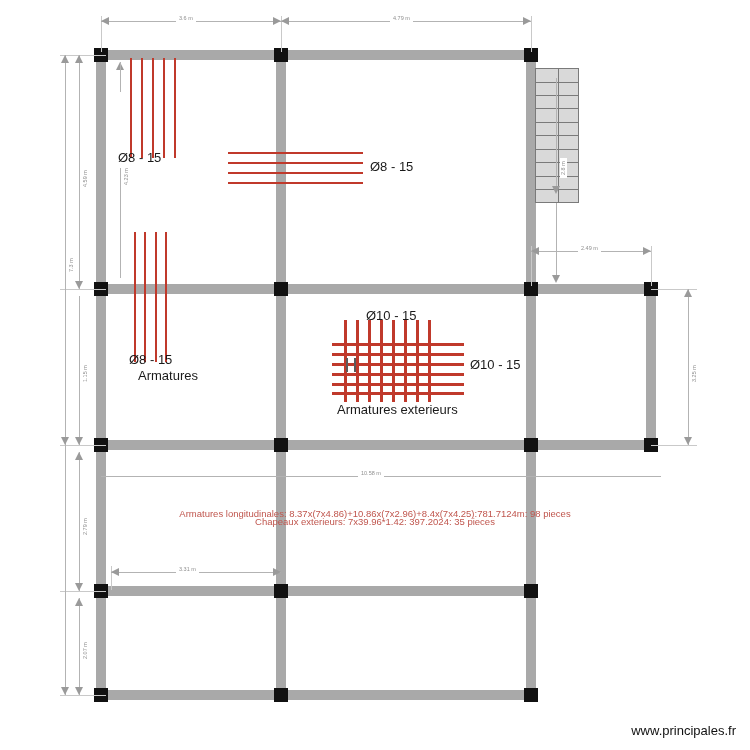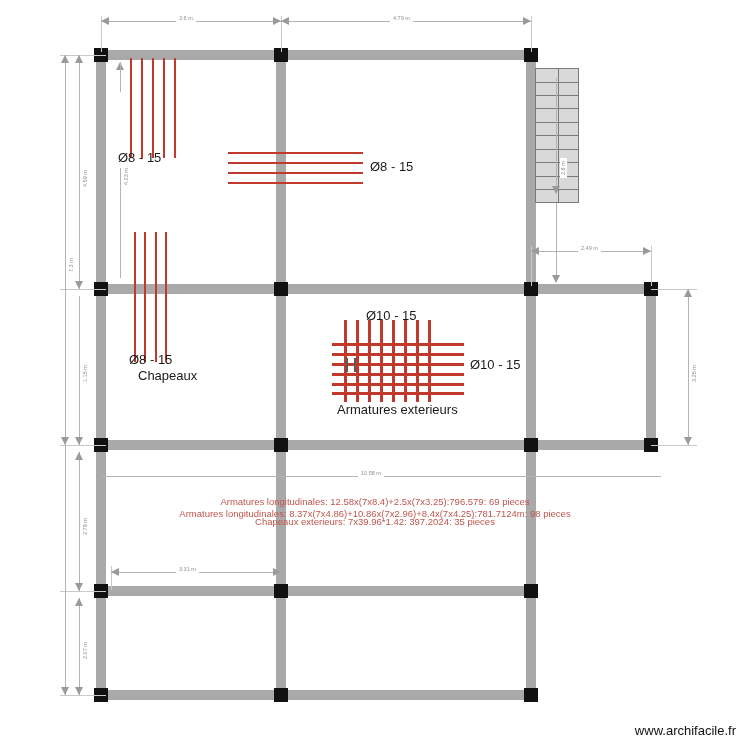--- a/index.html
+++ b/index.html
@@ -112,21 +112,21 @@
   <div class="bar-h" style="left:228px;top:162px;width:135px;"></div>
   <div class="bar-h" style="left:228px;top:172px;width:135px;"></div>
   <div class="bar-h" style="left:228px;top:182px;width:135px;"></div>
   <div class="rlabel" style="left:370px;top:159px;">Ø8 - 15</div>
 
   <div class="bar-v" style="left:134px;top:232px;height:130px;"></div>
   <div class="bar-v" style="left:144px;top:232px;height:130px;"></div>
   <div class="bar-v" style="left:155px;top:232px;height:130px;"></div>
   <div class="bar-v" style="left:165px;top:232px;height:130px;"></div>
   <div class="rlabel" style="left:129px;top:352px;">Ø8 - 15</div>
-  <div class="rlabel" style="left:138px;top:368px;">Chapeaux</div>
+  <div class="rlabel" style="left:138px;top:368px;">Armatures</div>
 
   <div class="bar-v thick" style="left:344px;top:320px;height:82px;"></div>
   <div class="bar-v thick" style="left:356px;top:320px;height:82px;"></div>
   <div class="bar-v thick" style="left:368px;top:320px;height:82px;"></div>
   <div class="bar-v thick" style="left:380px;top:320px;height:82px;"></div>
   <div class="bar-v thick" style="left:392px;top:320px;height:82px;"></div>
   <div class="bar-v thick" style="left:404px;top:320px;height:82px;"></div>
   <div class="bar-v thick" style="left:416px;top:320px;height:82px;"></div>
   <div class="bar-v thick" style="left:428px;top:320px;height:82px;"></div>
 
@@ -214,18 +214,17 @@
 
   <div class="dimline-h" style="left:101px;top:476px;width:560px;"></div>
   <div class="dimtxt" style="left:358px;top:470px;">10.58 m</div>
 
   <div class="ext-v" style="left:111px;top:566px;height:24px;"></div>
   <div class="dimline-h" style="left:111px;top:572px;width:170px;"></div>
   <div class="arrow arr-l" style="left:111px;top:568px;"></div>
   <div class="arrow arr-r" style="left:273px;top:568px;"></div>
   <div class="dimtxt" style="left:176px;top:566px;">3.31 m</div>
 
-  <div class="note" style="top:496px;">Armatures longitudinales: 12.58x(7x8.4)+2.5x(7x3.25):796.579: 69 pieces</div>
   <div class="note" style="top:508px;">Armatures longitudinales: 8.37x(7x4.86)+10.86x(7x2.96)+8.4x(7x4.25):781.7124m: 98 pieces</div>
   <div class="note" style="top:516px;">Chapeaux exterieurs: 7x39.96*1.42: 397.2024: 35 pieces</div>
 
-  <div class="footer">www.archifacile.fr</div>
+  <div class="footer">www.principales.fr</div>
 </div>
 
 </body></html>

